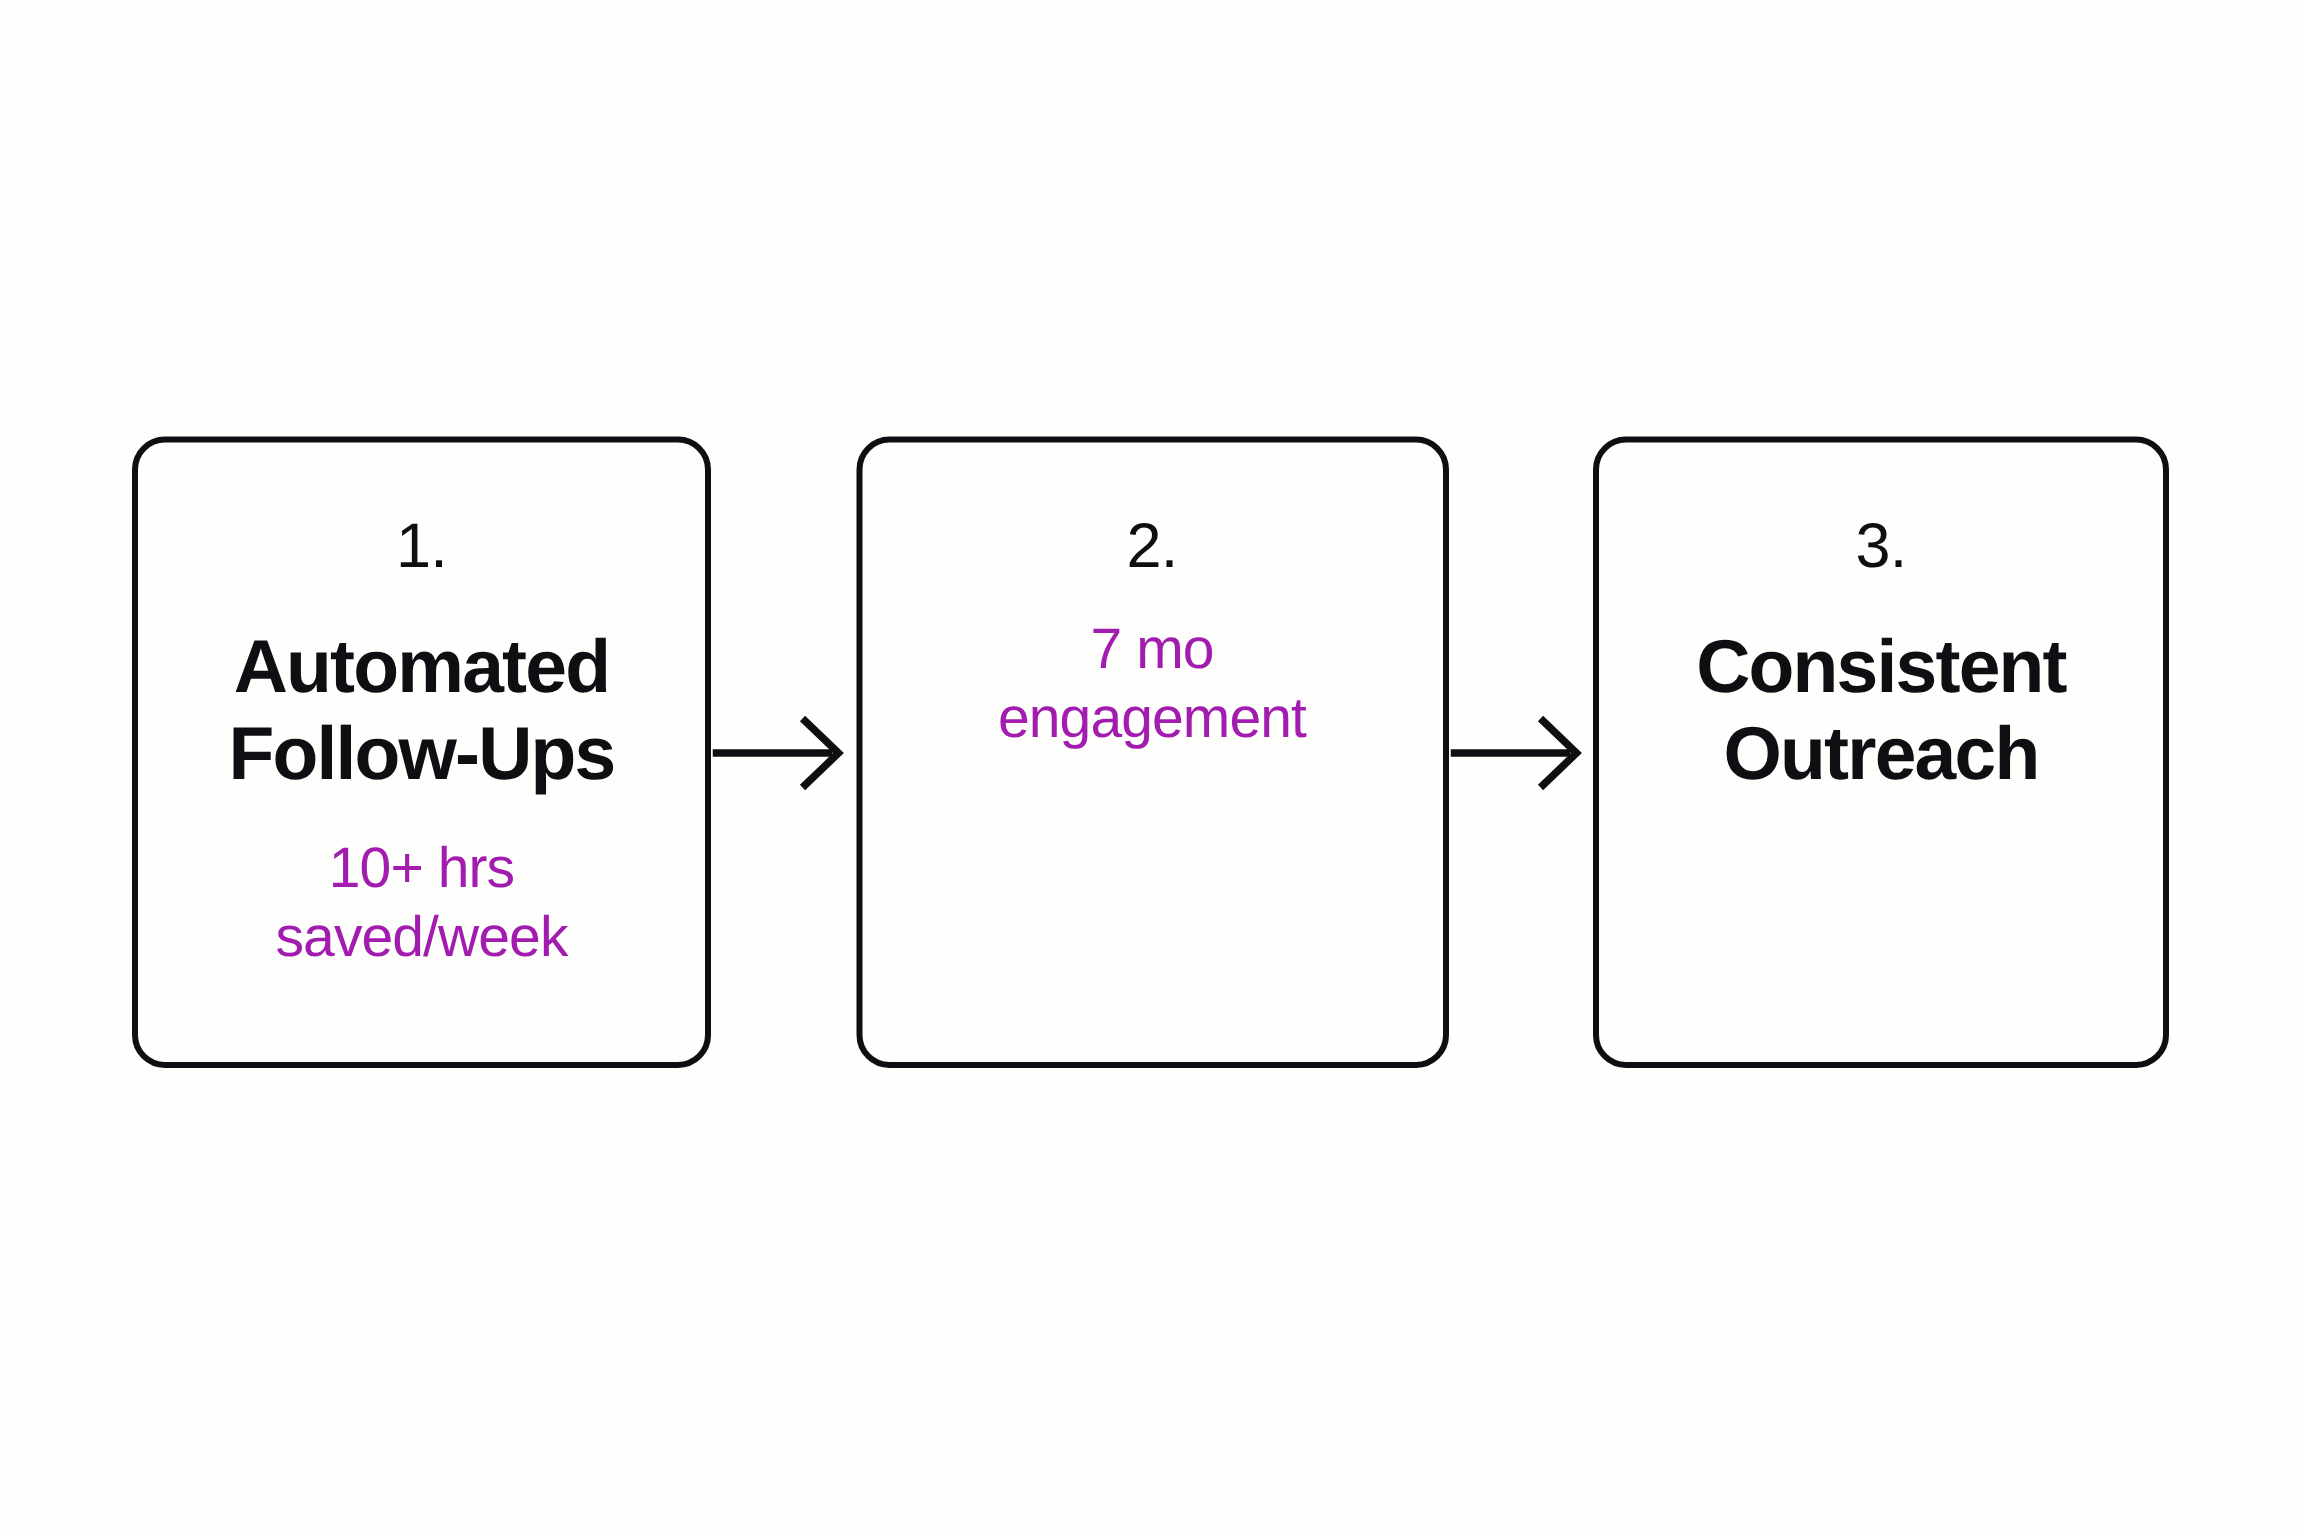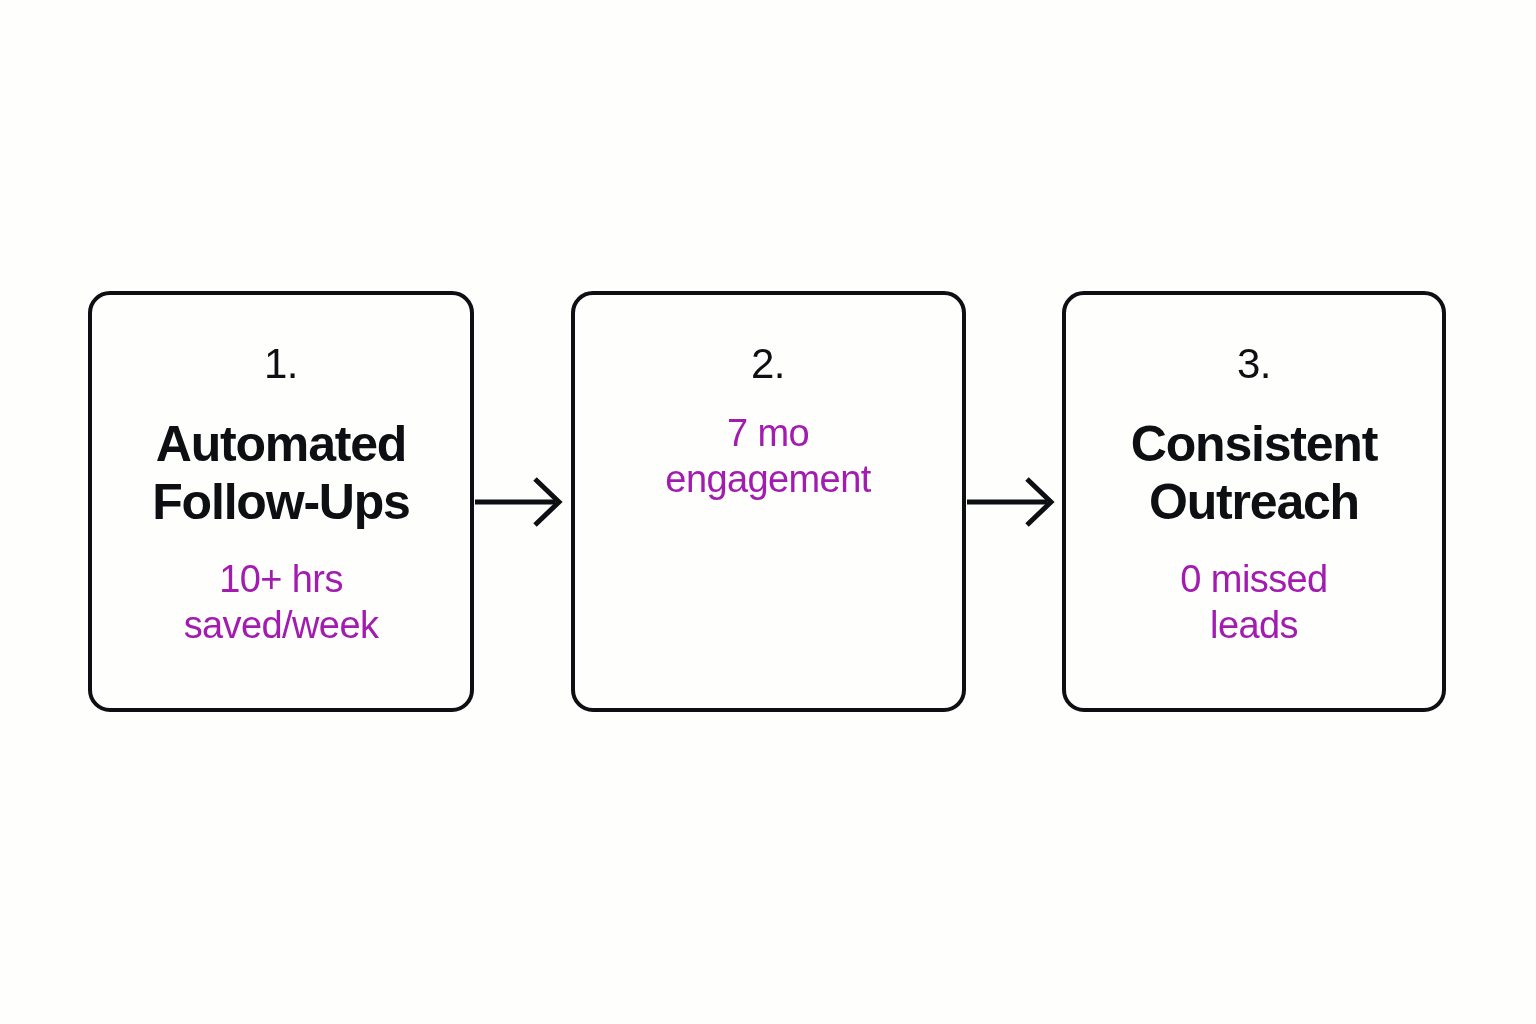--- a/index.html
+++ b/index.html
@@ -126,18 +126,16 @@
           <line x1="0" y1="30" x2="80" y2="30" stroke="#0D0F12" stroke-width="5" stroke-linecap="butt"></line>
           <polyline points="60,7 84,30 60,53" fill="none" stroke="#0D0F12" stroke-width="5" stroke-linecap="butt" stroke-linejoin="miter"></polyline>
         </svg>
       </span>
     </div>
 
     <div class="step-box b3">
       <div class="step-number">3.</div>
       <div class="step-title">Consistent
 Outreach</div>
-      <div class="step-metric">0 missed
-leads</div>
     </div>
 
   </div>
 </div>
 
 </body></html>

